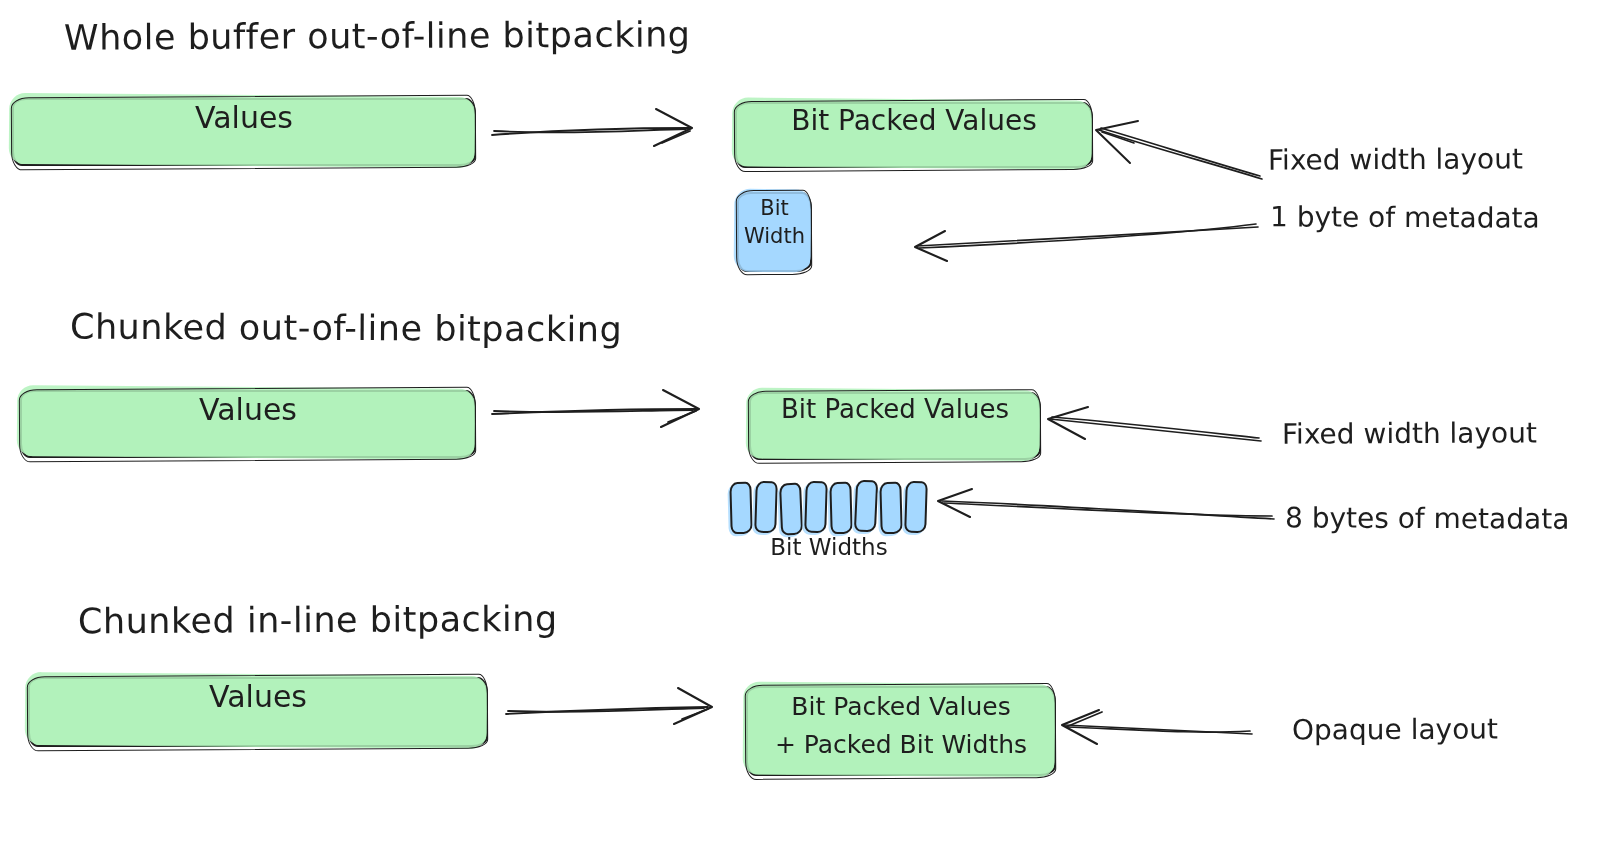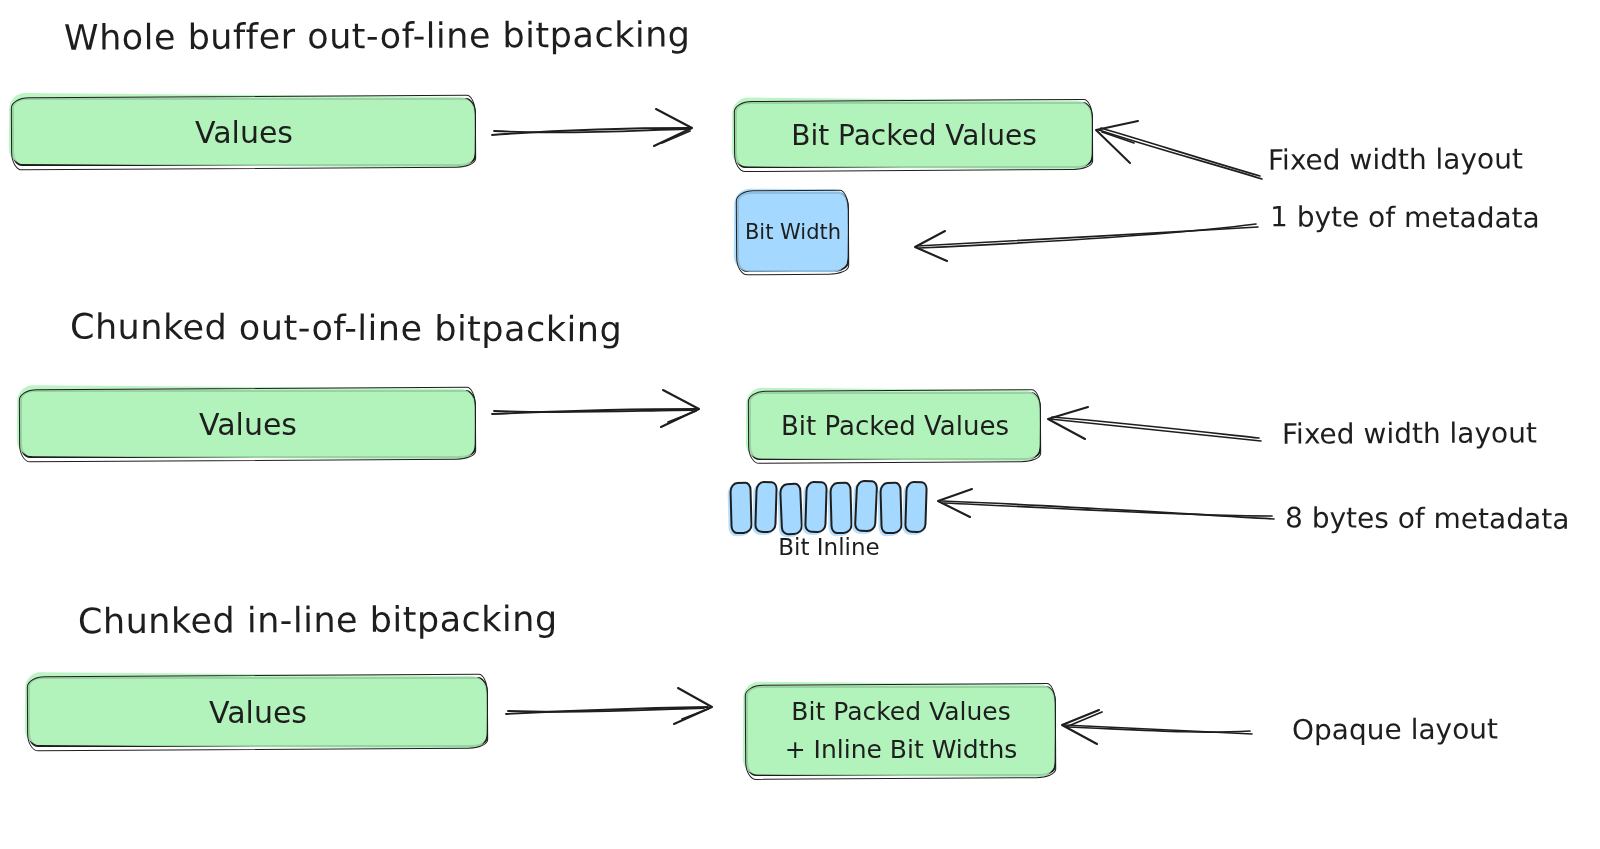--- a/index.html
+++ b/index.html
@@ -27,21 +27,20 @@
     white-space:nowrap;
     z-index:2;
   }
   .sketch{
     position:absolute;
     box-sizing:border-box;
     border:2.2px solid var(--ink);
     display:flex;
     flex-direction:column;
     align-items:center;
-    justify-content:center;
     text-align:center;
     z-index:2;
     border-radius:14px 10px 16px 10px / 10px 16px 10px 14px;
   }
   .sketch::before{ 
     content:"";
     position:absolute;
     inset:-4px -2px -5px -3px;
     border:1.5px solid var(--ink);
     border-radius:18px 9px 20px 11px / 11px 20px 9px 18px;
@@ -165,21 +164,21 @@
   <div class="title r1" style="left:64px;top:12px">Whole buffer out-of-line bitpacking</div>
 
   <div class="sketch green values-box" style="left:12px;top:98px;width:464px;height:68px">
     <span class="box-label">Values</span>
   </div>
 
   <div class="sketch green target-box-1" style="left:735px;top:102px;width:358px;height:66px">
     <span class="box-label">Bit Packed Values</span>
   </div>
 
-  <div class="sketch blue bitwidth-box" style="left:737px;top:192px;width:112px;height:80px">
+  <div class="sketch blue bitwidth-box" style="left:737px;top:192px;width:75px;height:80px">
     <span class="box-label">Bit Width</span>
   </div>
 
   <div class="annotation r1" style="left:1268px;top:142px">Fixed width layout</div>
   <div class="annotation r2" style="left:1270px;top:200px">1 byte of metadata</div>
 
   <div class="title r2" style="left:70px;top:304px">Chunked out-of-line bitpacking</div>
 
   <div class="sketch green values-box" style="left:20px;top:390px;width:456px;height:68px">
     <span class="box-label">Values</span>
@@ -192,31 +191,31 @@
   <div class="cells-row" style="left:730px;top:481px">
       <div class="cell"></div>
       <div class="cell"></div>
       <div class="cell"></div>
       <div class="cell"></div>
       <div class="cell"></div>
       <div class="cell"></div>
       <div class="cell"></div>
       <div class="cell"></div>
     </div>
-  <div class="cells-caption" style="left:730px;top:534px;width:198px">Bit Inline</div>
+  <div class="cells-caption" style="left:730px;top:534px;width:198px">Bit Widths</div>
 
   <div class="annotation r1" style="left:1282px;top:416px">Fixed width layout</div>
   <div class="annotation r2" style="left:1285px;top:501px">8 bytes of metadata</div>
 
   <div class="title r1" style="left:78px;top:596px">Chunked in-line bitpacking</div>
 
   <div class="sketch green values-box" style="left:28px;top:677px;width:460px;height:70px">
     <span class="box-label">Values</span>
   </div>
 
   <div class="sketch green target-box-3" style="left:746px;top:686px;width:310px;height:90px">
     <span class="box-label">Bit Packed Values</span>
-    <span class="box-label">+ Inline Bit Widths</span>
+    <span class="box-label">+ Packed Bit Widths</span>
   </div>
 
   <div class="annotation r1" style="left:1292px;top:712px">Opaque layout</div>
 
 </div>
 
 </body></html>

